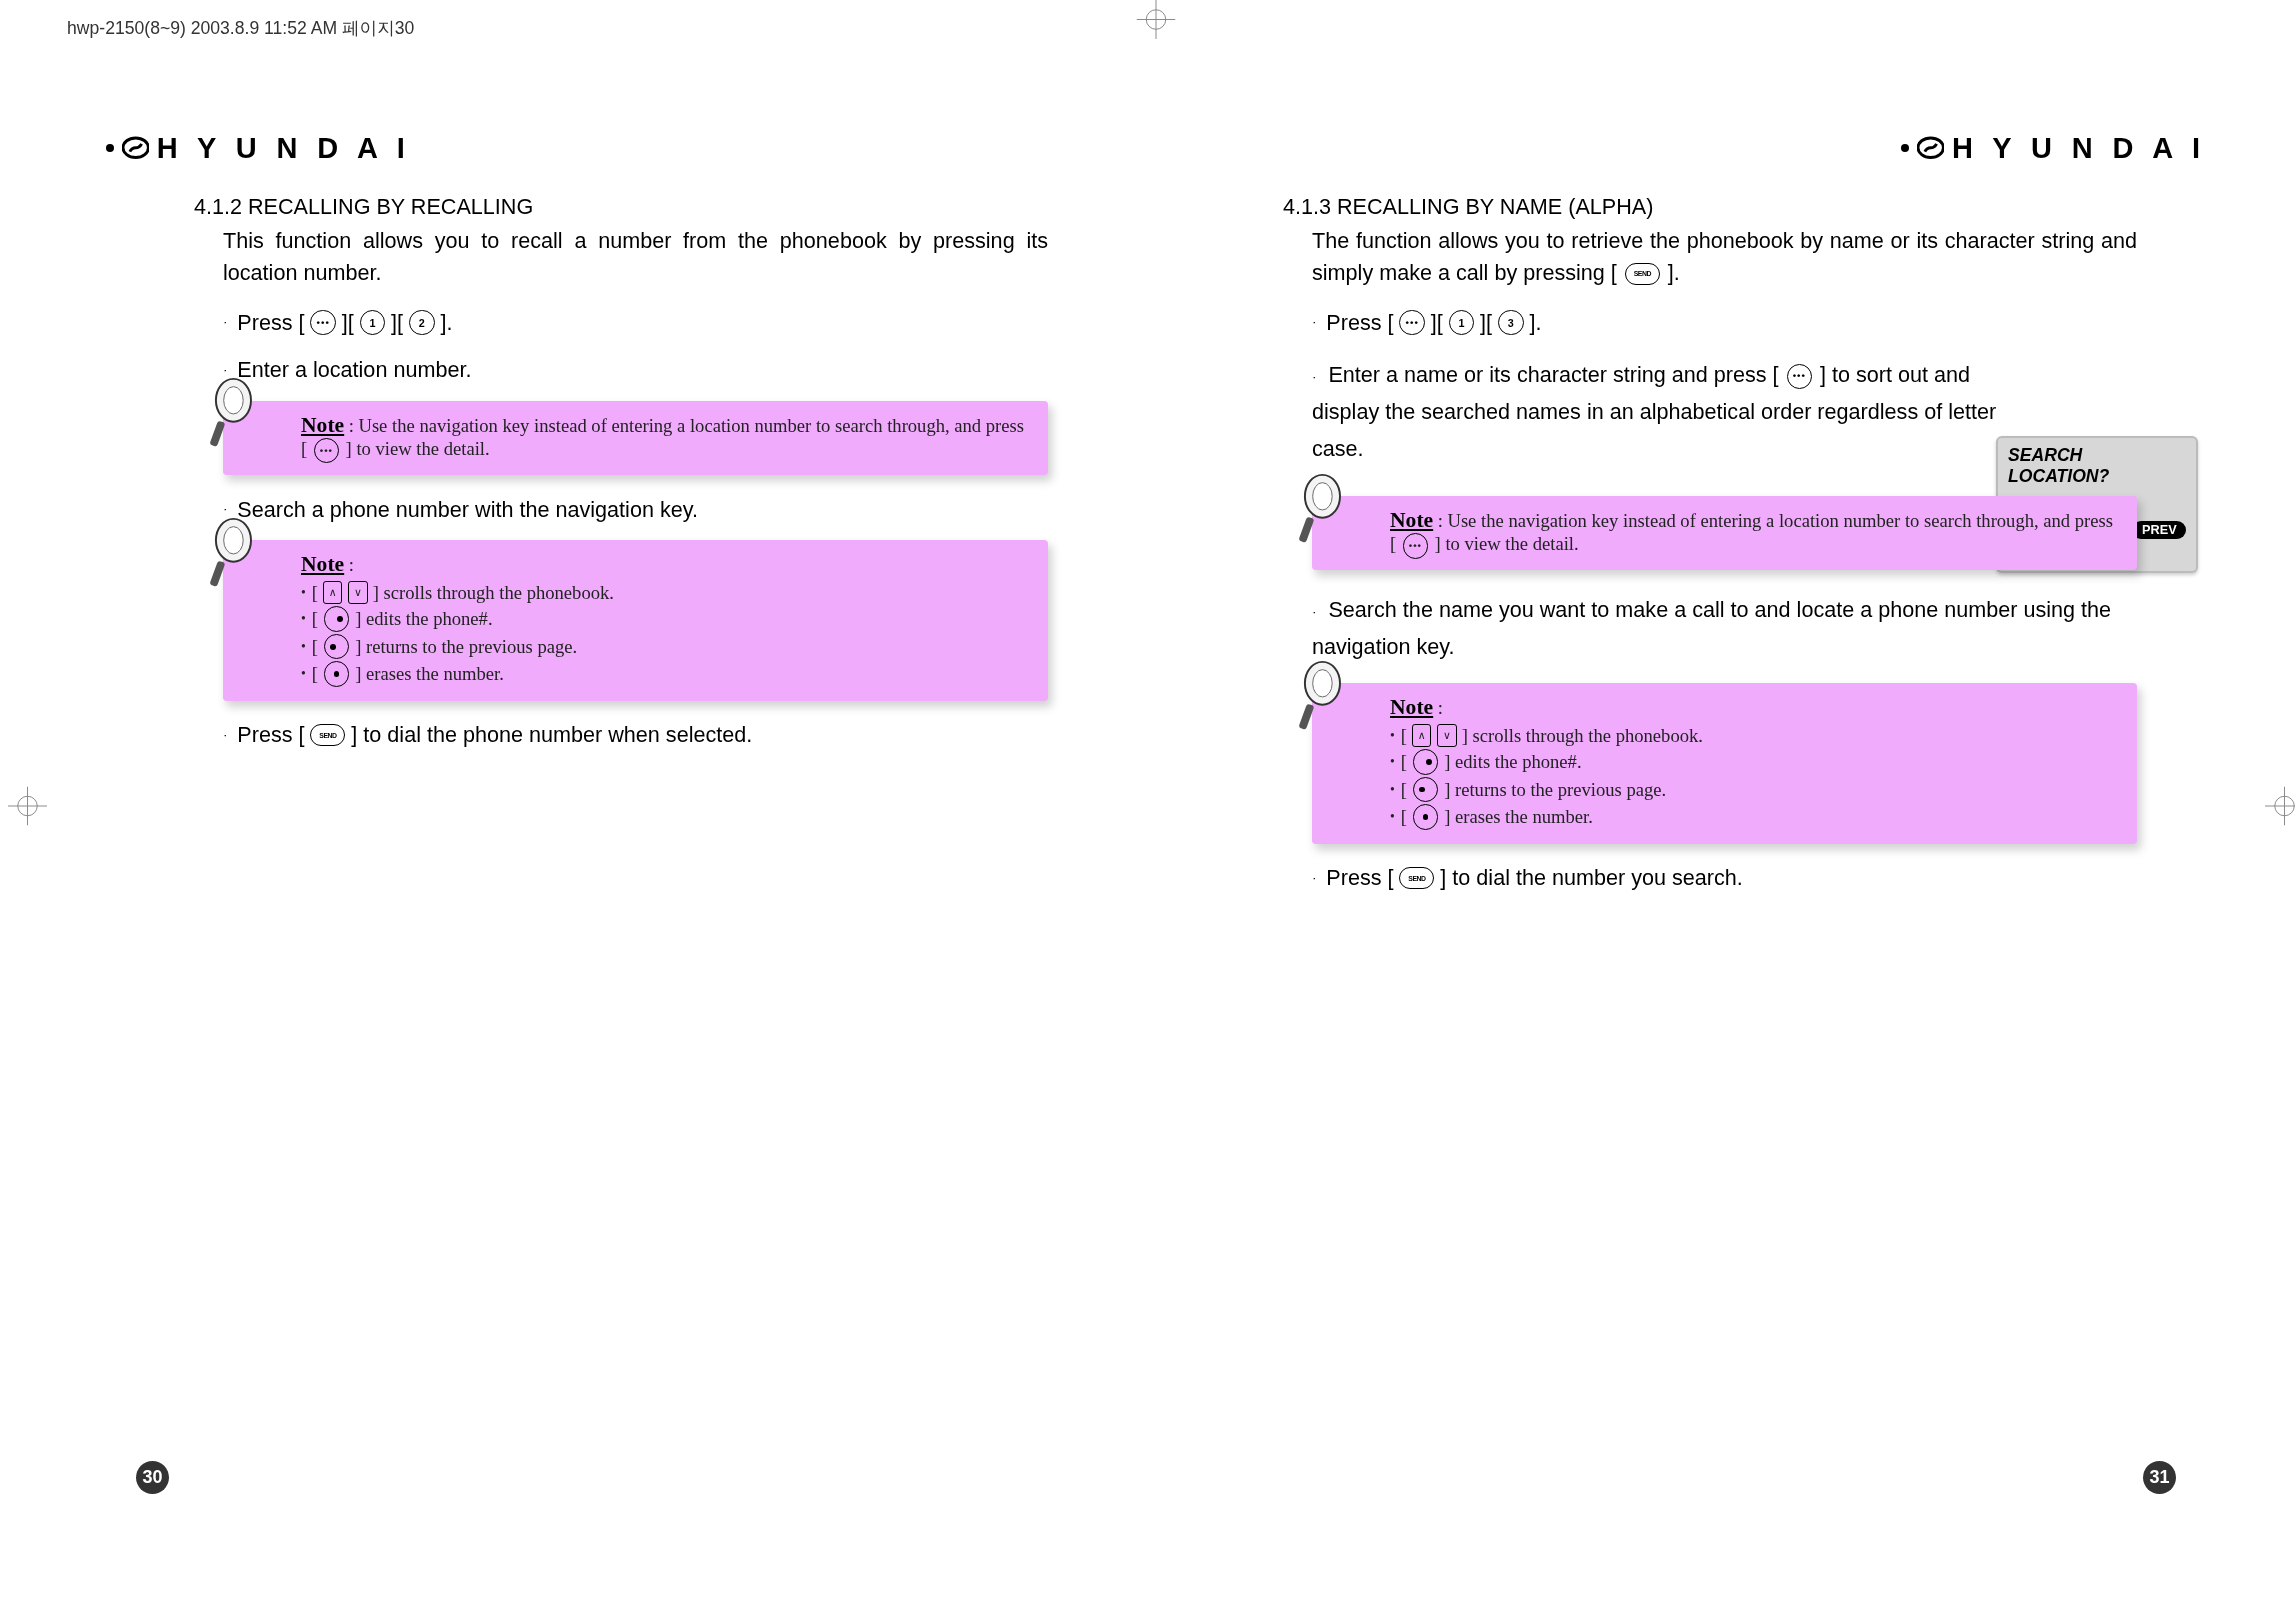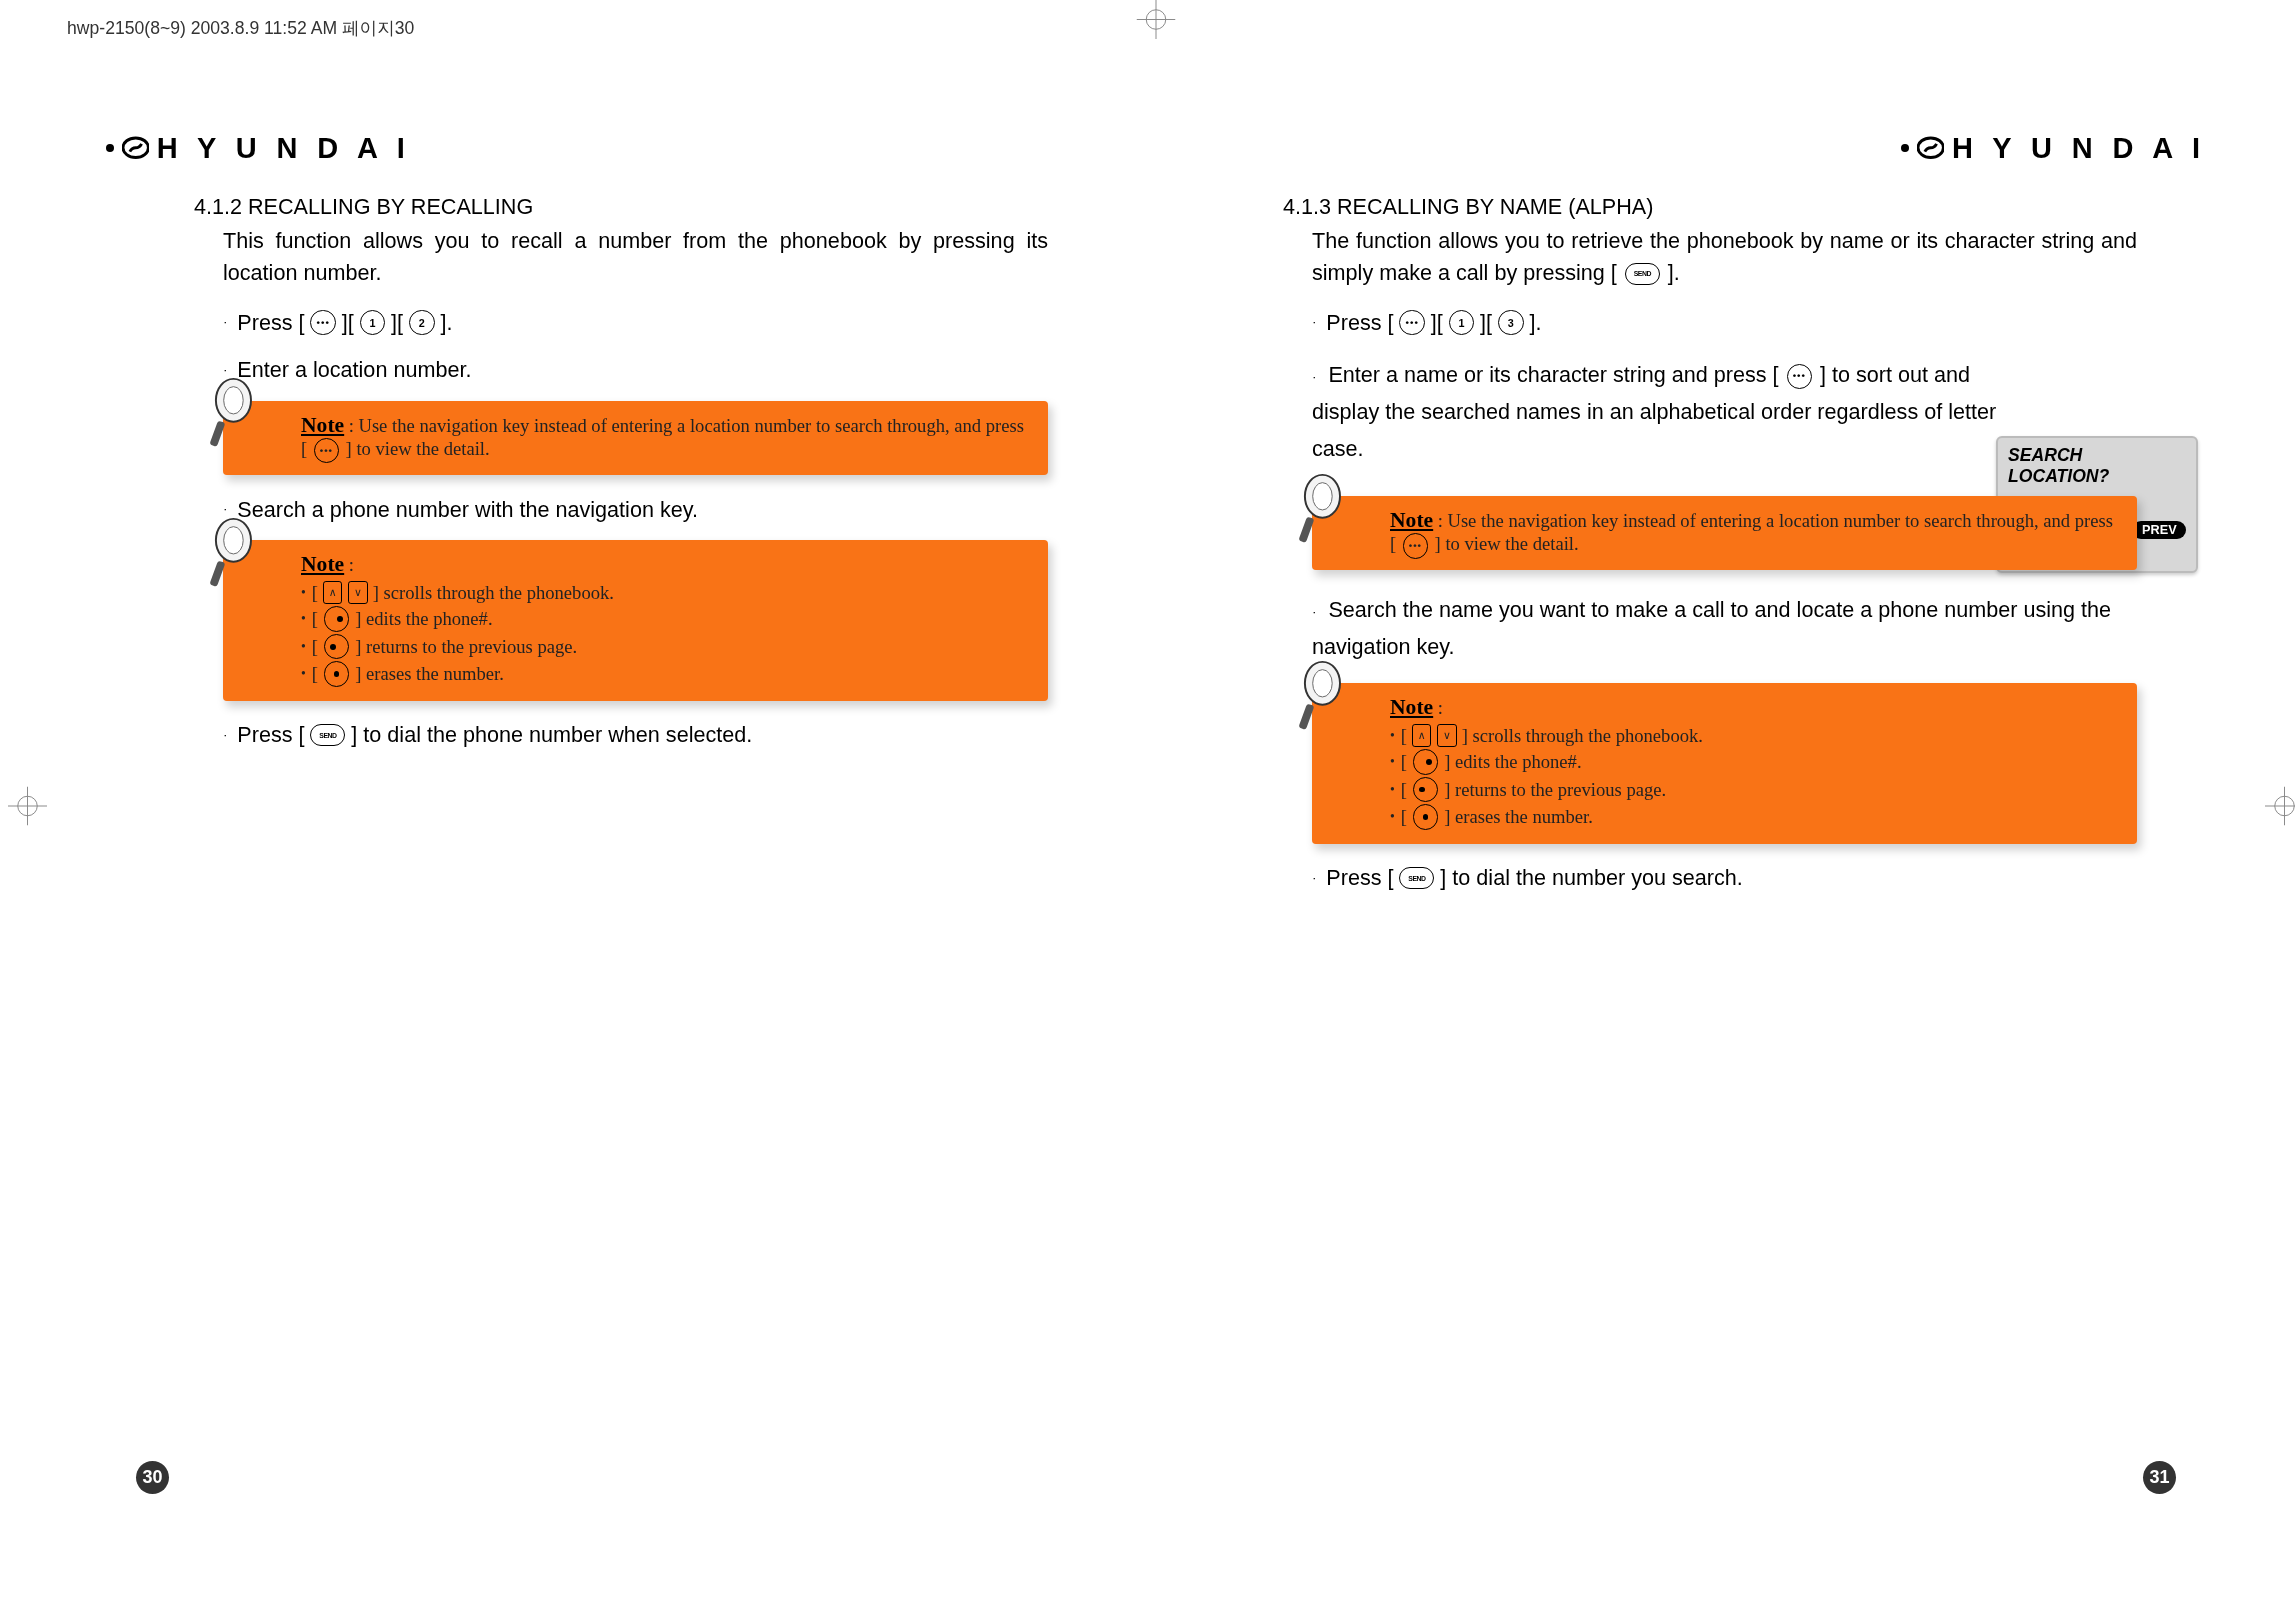--- a/index.html
+++ b/index.html
@@ -26,21 +26,21 @@
   .step .bullet { font-size: 13.7px; margin-right: 5.9px; position: relative; top: -1px; }
   .inline-icon { display: inline-flex; align-items: center; justify-content: center; width: 25.5px; height: 25.5px; border: 1.5px solid #000; border-radius: 50%; font-size: 10.8px; font-weight: 700; vertical-align: middle; margin: 0 2px; }
   .inline-icon.pill { border-radius: 11.8px; width: 35px; height: 21.6px; font-size: 8.8px; letter-spacing: -0.5px; }
   .inline-icon.dpad { width: 25.5px; height: 25.5px; }
   .inline-icon.dpad::before { content: ""; width: 5.9px; height: 5.9px; background: #000; border-radius: 50%; }
   .inline-icon.dpad.left::before { margin-right: 7.8px; }
   .inline-icon.dpad.right::before { margin-left: 7.8px; }
   .inline-icon.nav3::before { content: "•••"; font-size: 9.8px; letter-spacing: 1px; }
   .inline-icon.send::before { content: "SEND"; font-size: 6.9px; font-weight: 700; }
   .key-box { display: inline-flex; align-items: center; justify-content: center; width: 19.6px; height: 23.5px; border: 1.2px solid #000; border-radius: 2.9px; font-size: 10.8px; margin: 0 1px; }
-  .note-box { position: relative; margin: 17.6px 0 7.8px 29px; background: #f97316; border-radius: 3.9px; padding: 11.8px 23.5px 11.8px 78px; box-shadow: 3.9px 5.9px 9.8px rgba(0,0,0,0.18); min-height: 47px; }
+  .note-box { position: relative; margin: 17.6px 0 7.8px 29px; background: #f0abfc; border-radius: 3.9px; padding: 11.8px 23.5px 11.8px 78px; box-shadow: 3.9px 5.9px 9.8px rgba(0,0,0,0.18); min-height: 47px; }
   .note-box .note-label { font-family: "Times New Roman", serif; font-weight: 700; font-size: 21.6px; color: #000; text-decoration: underline; display: inline; }
   .note-box .note-text { font-family: "Times New Roman", serif; font-size: 18.6px; color: #222; display: inline; }
   .note-box .note-lines { font-family: "Times New Roman", serif; font-size: 18.6px; color: #222; margin-top: 3.9px; }
   .note-box .note-lines .line { display: flex; align-items: center; gap: 3.9px; margin: 2px 0; }
   .note-box .note-lines .line .dot-b { font-size: 13.7px; margin-right: 2px; }
   .magnifier { position: absolute; left: -23.5px; top: -27.4px; }
   .magnifier svg { display: block; }
   .screen-mock { position: absolute; right: 7.8px; top: 271px; width: 202px; height: 137px; background: #d7d7d7; border: 2px solid #bbb; border-radius: 5.9px; padding: 7.8px 9.8px; box-shadow: 0 2px 3.9px rgba(0,0,0,0.2); }
   .screen-mock .sm-title { font-family: Arial, sans-serif; font-style: italic; font-weight: 700; font-size: 17.6px; color: #000; line-height: 1.15; }
   .screen-mock .sm-dashes { font-family: Arial, sans-serif; font-size: 15.7px; color: #000; margin-top: 3.9px; letter-spacing: 2px; }

